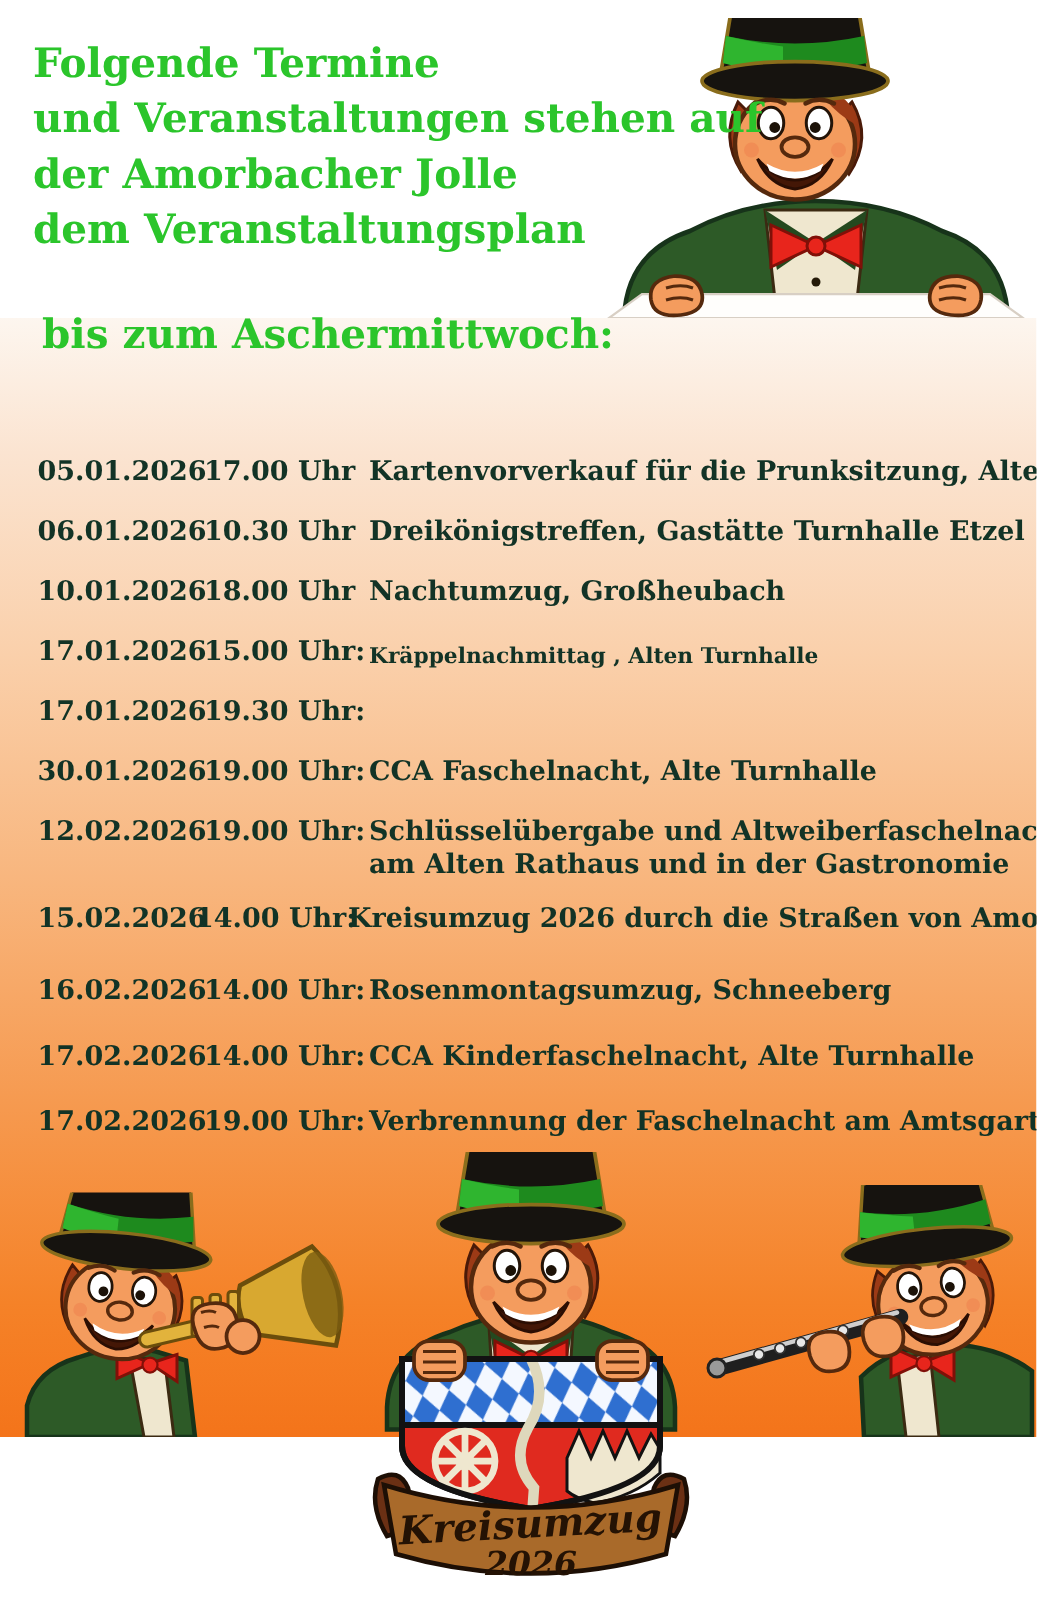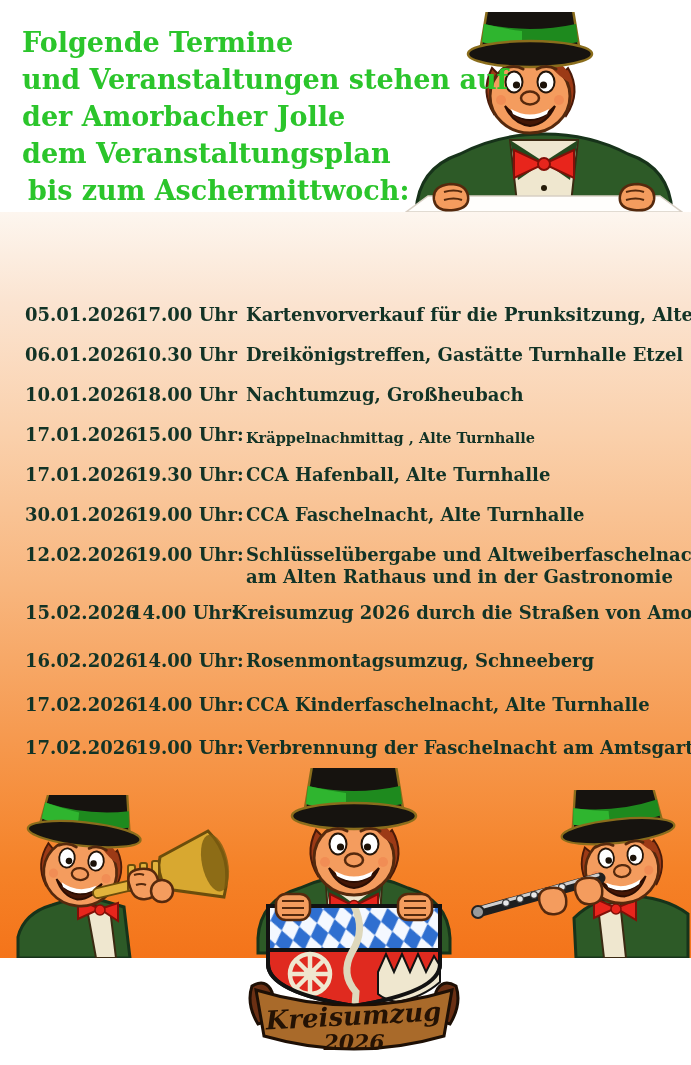--- a/index.html
+++ b/index.html
@@ -9,21 +9,21 @@
 
   
   .band{position:absolute;left:0;top:212px;width:691px;height:746px;
         background:linear-gradient(180deg,#fdf6ef 0%,#fbe4d1 12%,#fad0ab 30%,
                    #f8b67e 50%,#f69a50 70%,#f58228 88%,#f4741a 100%);}
 
   
   .header{position:absolute;left:22px;top:24px;z-index:5;}
   .header .line{height:37px;line-height:37px;font-size:27px;font-weight:bold;
                 color:#2bc52b;white-space:nowrap;}
-  .header .line.indent{margin-left:6px;}
+  .header .line.indent{margin-left:6px;margin-top:33px;}
 
   
   .rows{position:absolute;inset:0;z-index:6;}
   .row{position:absolute;left:0;width:691px;height:24px;}
   .row span{position:absolute;top:0;font-size:18px;line-height:22px;font-weight:bold;
             color:#123326;white-space:nowrap;}
   .row .d{left:25px;}
   .row .t{left:136px;text-align:right;}
   .row .e{left:246px;}
   .row .e2{left:246px;top:22px;}
@@ -112,26 +112,25 @@
       <span class="e">Dreikönigstreffen, Gastätte Turnhalle Etzel</span>
     </div>
     <div class="row" style="top:384px">
       <span class="d">10.01.2026</span>
       <span class="t">18.00 Uhr</span>
       <span class="e">Nachtumzug, Großheubach</span>
     </div>
     <div class="row small" style="top:424px">
       <span class="d">17.01.2026</span>
       <span class="t">15.00 Uhr:</span>
-      <span class="e">Kräppelnachmittag , Alte Turnhalle</span>
+      <span class="e">Kräppelnachmittag , Alten Turnhalle</span>
     </div>
     <div class="row" style="top:464px">
       <span class="d">17.01.2026</span>
       <span class="t">19.30 Uhr:</span>
-      <span class="e">CCA Hafenball, Alte Turnhalle</span>
     </div>
     <div class="row" style="top:504px">
       <span class="d">30.01.2026</span>
       <span class="t">19.00 Uhr:</span>
       <span class="e">CCA Faschelnacht, Alte Turnhalle</span>
     </div>
     <div class="row" style="top:544px">
       <span class="d">12.02.2026</span>
       <span class="t">19.00 Uhr:</span>
       <span class="e">Schlüsselübergabe und Altweiberfaschelnacht</span>

